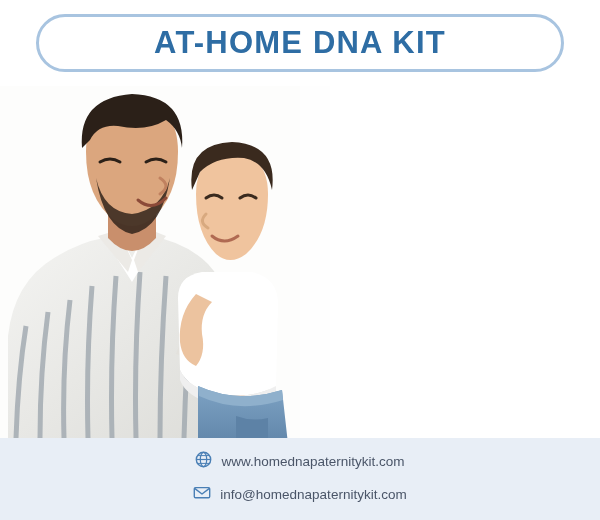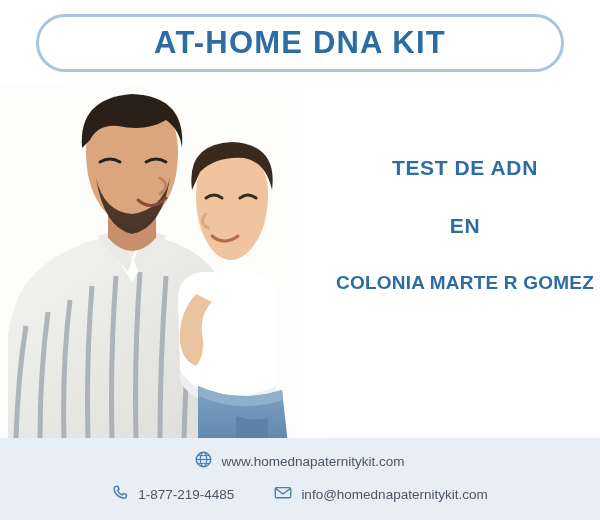--- a/index.html
+++ b/index.html
@@ -210,25 +210,20 @@
           <path d="M240 112 Q248 106 256 112" stroke="#3a2a1e" stroke-width="3" fill="none" stroke-linecap="round"></path>
 
           <path d="M206 128 Q198 136 208 142" stroke="#d8a97f" stroke-width="3" fill="none" stroke-linecap="round"></path>
           <path d="M212 150 Q224 160 238 150" stroke="#b06a52" stroke-width="3" fill="none" stroke-linecap="round"></path>
 
           <rect x="300" y="0" width="30" height="352" fill="#ffffff" opacity="0.55"></rect>
         </g>
       </svg>
     </div>
 
-    <div class="text-col">
-      <div class="line line-1">TEST DE ADN</div>
-      <div class="line line-2">EN</div>
-      <div class="line line-3">COLONIA MARTE R GOMEZ</div>
-    </div>
 
   </div>
 
   <div class="footer">
 
     <div class="footer-row footer-row-1">
       <div class="contact-item">
         <span class="ficon">
           <svg width="17" height="17" viewBox="0 0 17 17" xmlns="http://www.w3.org/2000/svg">
             <circle cx="8.5" cy="8.5" r="7.2" fill="none" stroke="#4a7fb5" stroke-width="1.4"></circle>
@@ -238,28 +233,20 @@
             <line x1="2.6" y1="12.4" x2="14.4" y2="12.4" stroke="#4a7fb5" stroke-width="1"></line>
           </svg>
         </span>
         <span class="ftext">www.homednapaternitykit.com</span>
       </div>
     </div>
 
     <div class="footer-row footer-row-2">
       <div class="contact-item">
         <span class="ficon">
-          <svg width="17" height="17" viewBox="0 0 17 17" xmlns="http://www.w3.org/2000/svg">
-            <path d="M3.2 2.6 L5.8 2.2 L7.1 5.1 L5.6 6.4 Q6.8 9.3 10.2 11 L11.5 9.4 L14.5 10.6 L14.1 13.3 Q13.7 14.4 12.3 14.3 Q7.6 13.8 4.4 10.2 Q2 7.4 2.1 4.2 Q2.1 2.9 3.2 2.6 Z" fill="none" stroke="#4a7fb5" stroke-width="1.4" stroke-linejoin="round"></path>
-          </svg>
-        </span>
-        <span class="ftext">1-877-219-4485</span>
-      </div>
-      <div class="contact-item">
-        <span class="ficon">
           <svg width="18" height="17" viewBox="0 0 18 17" xmlns="http://www.w3.org/2000/svg">
             <rect x="1.3" y="3.6" width="15.4" height="10.2" rx="1.2" fill="none" stroke="#4a7fb5" stroke-width="1.4"></rect>
             <path d="M1.6 4.4 L9 10 L16.4 4.4" fill="none" stroke="#4a7fb5" stroke-width="1.4" stroke-linejoin="round"></path>
           </svg>
         </span>
         <span class="ftext">info@homednapaternitykit.com</span>
       </div>
     </div>
 
   </div>

